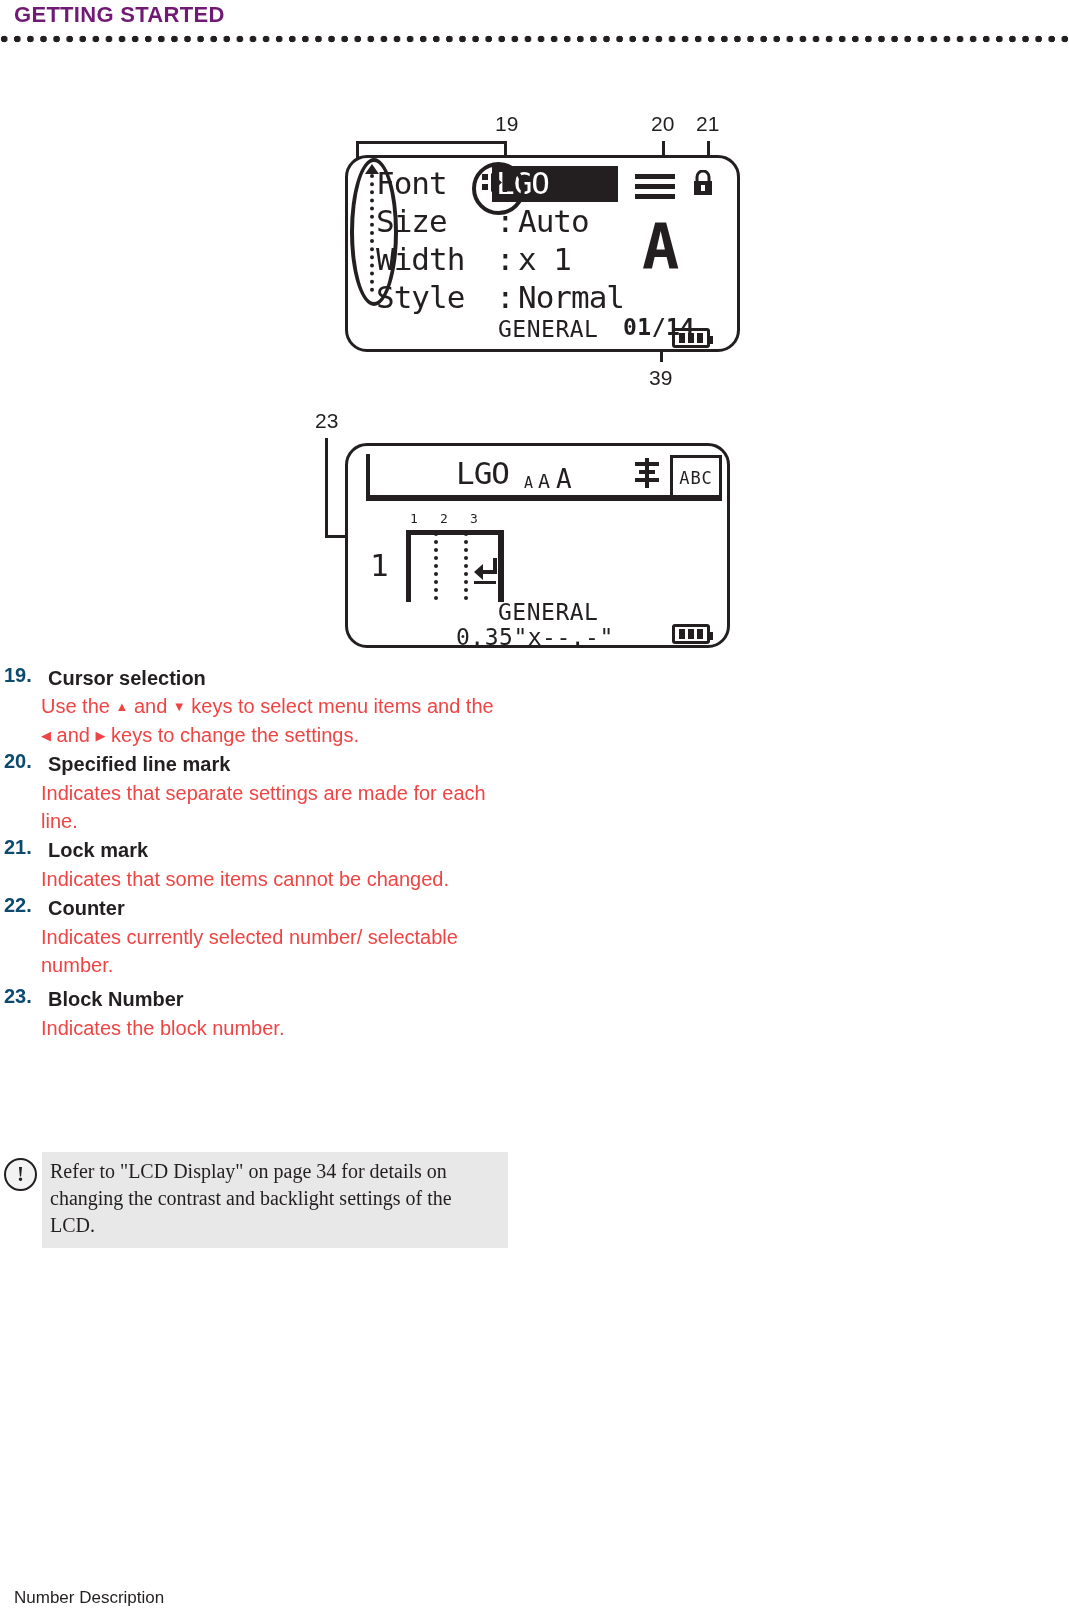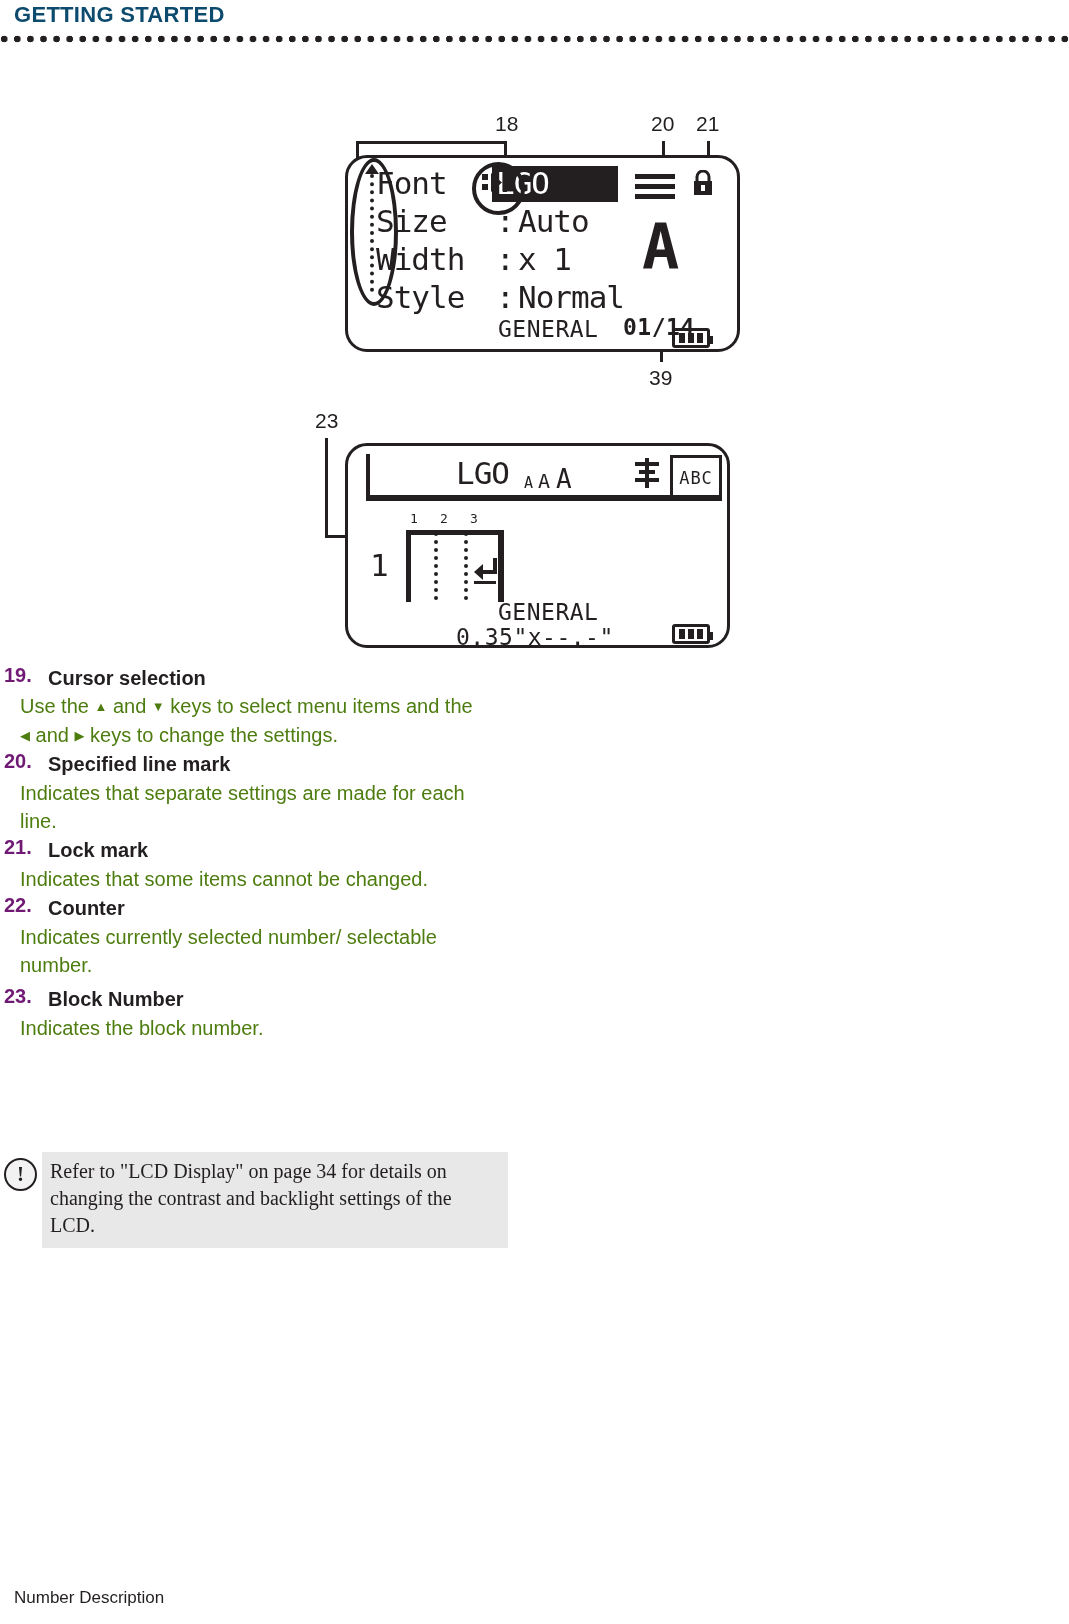--- a/index.html
+++ b/index.html
@@ -24,21 +24,21 @@
     width: 1069px;
     height: 60px;
   }
   .header-title {
     position: absolute;
     left: 14px;
     top: 2px;
     font-size: 22px;
     font-weight: bold;
     letter-spacing: 0.3px;
-    color: #0c4a6e;
+    color: #701a75;
     white-space: nowrap;
   }
   .header-dots {
     position: absolute;
     left: 0px;
     top: 34px;
     width: 1069px;
     height: 14px;
     background-image: radial-gradient(circle at 4.2px 5px, #231f20 3.1px, rgba(255,255,255,0) 3.6px);
     background-size: 13.1px 14px;
@@ -216,33 +216,33 @@
     top: 664px;
     width: 540px;
   }
   .desc-item { position: relative; margin-bottom: 1px; }
   .desc-num {
     position: absolute;
     left: 4px;
     top: 0;
     font-size: 20px;
     font-weight: bold;
-    color: #701a75;
+    color: #0c4a6e;
   }
   .desc-title {
     margin-left: 48px;
     font-size: 20px;
     font-weight: bold;
     color: #231f20;
     line-height: 1.42;
   }
   .desc-body {
-    margin-left: 20px;
+    margin-left: 41px;
     font-size: 20px;
-    color: #4d7c0f;
+    color: #ef4444;
     line-height: 1.42;
     max-width: 460px;
   }
   .k { display: inline-block; font-size: 13px; vertical-align: 2px; }
 
   
   .note-box {
     position: absolute;
     left: 42px;
     top: 1152px;
@@ -288,21 +288,21 @@
 </head>
 <body>
 
 <div class="page-header">
   <div class="header-title">GETTING STARTED</div>
   <div class="header-dots"></div>
 </div>
 
 <div class="figure-area">
 
-  <div class="callout-num" style="left:495px; top:18px;">18</div>
+  <div class="callout-num" style="left:495px; top:18px;">19</div>
 
   <div class="leader" style="left:504px; top:46px; width:3px; height:22px;"></div>
   <div class="leader" style="left:356px; top:46px; width:151px; height:3px;"></div>
   <div class="leader" style="left:356px; top:46px; width:3px; height:22px;"></div>
 
   <div class="callout-num" style="left:651px; top:18px;">20</div>
   <div class="leader" style="left:662px; top:46px; width:3px; height:30px;"></div>
 
   <div class="callout-num" style="left:696px; top:18px;">21</div>
   <div class="leader" style="left:707px; top:46px; width:3px; height:30px;"></div>

